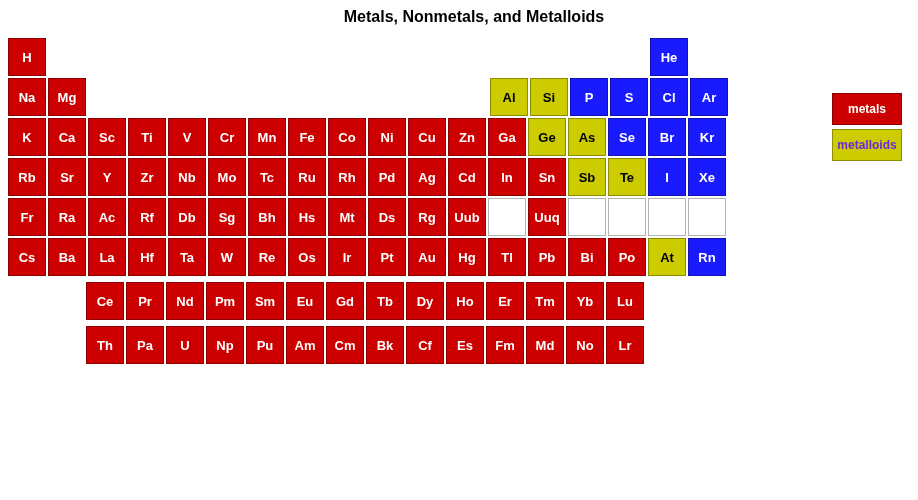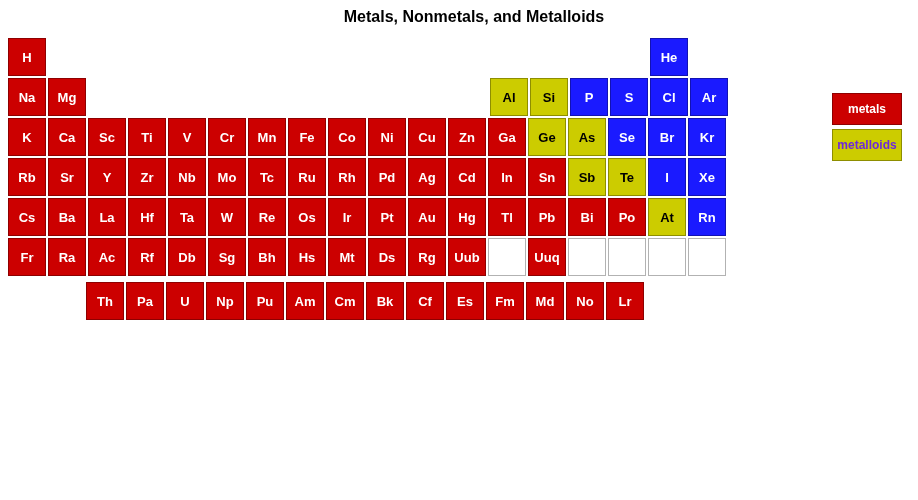--- a/index.html
+++ b/index.html
@@ -141,59 +141,75 @@
             <div class="cell metal">Ag</div>
             <div class="cell metal">Cd</div>
             <div class="cell metal">In</div>
             <div class="cell metal">Sn</div>
             <div class="cell metalloid">Sb</div>
             <div class="cell metalloid">Te</div>
             <div class="cell nonmetal">I</div>
             <div class="cell nonmetal">Xe</div>
           </div>
           <div class="pt-row">
+            <div class="cell metal">Fr</div>
+            <div class="cell metal">Ra</div>
+            <div class="cell metal">Ac</div>
+            <div class="cell metal">Rf</div>
+            <div class="cell metal">Db</div>
+            <div class="cell metal">Sg</div>
+            <div class="cell metal">Bh</div>
+            <div class="cell metal">Hs</div>
+            <div class="cell metal">Mt</div>
+            <div class="cell metal">Ds</div>
+            <div class="cell metal">Rg</div>
+            <div class="cell metal">Uub</div>
+            <div class="cell ">—</div>
+            <div class="cell metal">Uuq</div>
+            <div class="cell ">—</div>
+            <div class="cell ">—</div>
+            <div class="cell ">—</div>
+            <div class="cell ">—</div>
+          </div>
+          <div class="pt-row">
             <div class="cell metal">Cs</div>
             <div class="cell metal">Ba</div>
             <div class="cell metal">La</div>
             <div class="cell metal">Hf</div>
             <div class="cell metal">Ta</div>
             <div class="cell metal">W</div>
             <div class="cell metal">Re</div>
             <div class="cell metal">Os</div>
             <div class="cell metal">Ir</div>
             <div class="cell metal">Pt</div>
             <div class="cell metal">Au</div>
             <div class="cell metal">Hg</div>
             <div class="cell metal">Tl</div>
             <div class="cell metal">Pb</div>
             <div class="cell metal">Bi</div>
             <div class="cell metal">Po</div>
             <div class="cell metalloid">At</div>
             <div class="cell nonmetal">Rn</div>
           </div>
-          <div class="pt-row">
-            <div class="cell metal">Fr</div>
-            <div class="cell metal">Ra</div>
-            <div class="cell metal">Ac</div>
-            <div class="cell metal">Rf</div>
-            <div class="cell metal">Db</div>
-            <div class="cell metal">Sg</div>
-            <div class="cell metal">Bh</div>
-            <div class="cell metal">Hs</div>
-            <div class="cell metal">Mt</div>
-            <div class="cell metal">Ds</div>
-            <div class="cell metal">Rg</div>
-            <div class="cell metal">Uub</div>
-            <div class="cell ">—</div>
-            <div class="cell metal">Uuq</div>
-            <div class="cell ">—</div>
-            <div class="cell ">—</div>
-            <div class="cell ">—</div>
-            <div class="cell ">—</div>
-          </div>
+        </div>
+      <div class="lanthanide-row" id="lanthanide-row" style="display:flex; gap:2px; margin-top:6px; margin-left:78px;">
+      <div class="cell metal">Ce</div>
+          <div class="cell metal">Pr</div>
+          <div class="cell metal">Nd</div>
+          <div class="cell metal">Pm</div>
+          <div class="cell metal">Sm</div>
+          <div class="cell metal">Eu</div>
+          <div class="cell metal">Gd</div>
+          <div class="cell metal">Tb</div>
+          <div class="cell metal">Dy</div>
+          <div class="cell metal">Ho</div>
+          <div class="cell metal">Er</div>
+          <div class="cell metal">Tm</div>
+          <div class="cell metal">Yb</div>
+          <div class="cell metal">Lu</div>
         </div>
       <div id="actinide-row" style="display:flex; gap:2px; margin-top:6px; margin-left:78px;">
       <div class="cell metal">Th</div>
           <div class="cell metal">Pa</div>
           <div class="cell metal">U</div>
           <div class="cell metal">Np</div>
           <div class="cell metal">Pu</div>
           <div class="cell metal">Am</div>
           <div class="cell metal">Cm</div>
           <div class="cell metal">Bk</div>

